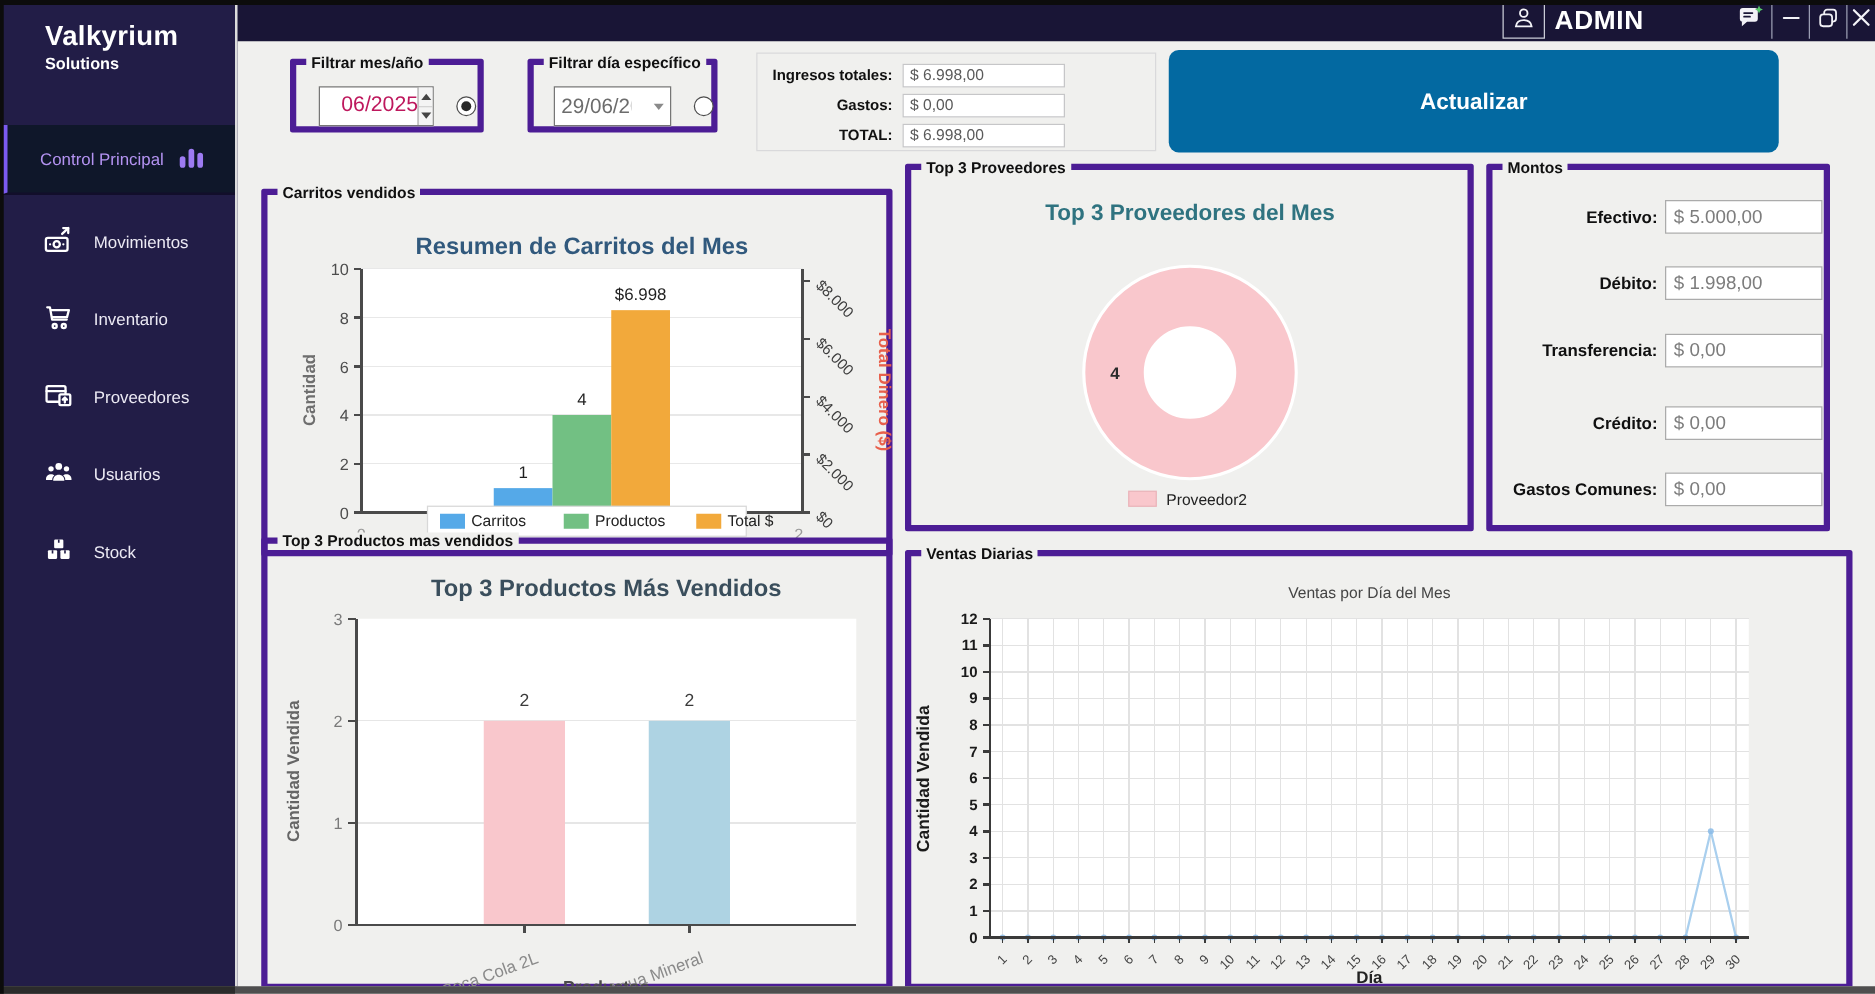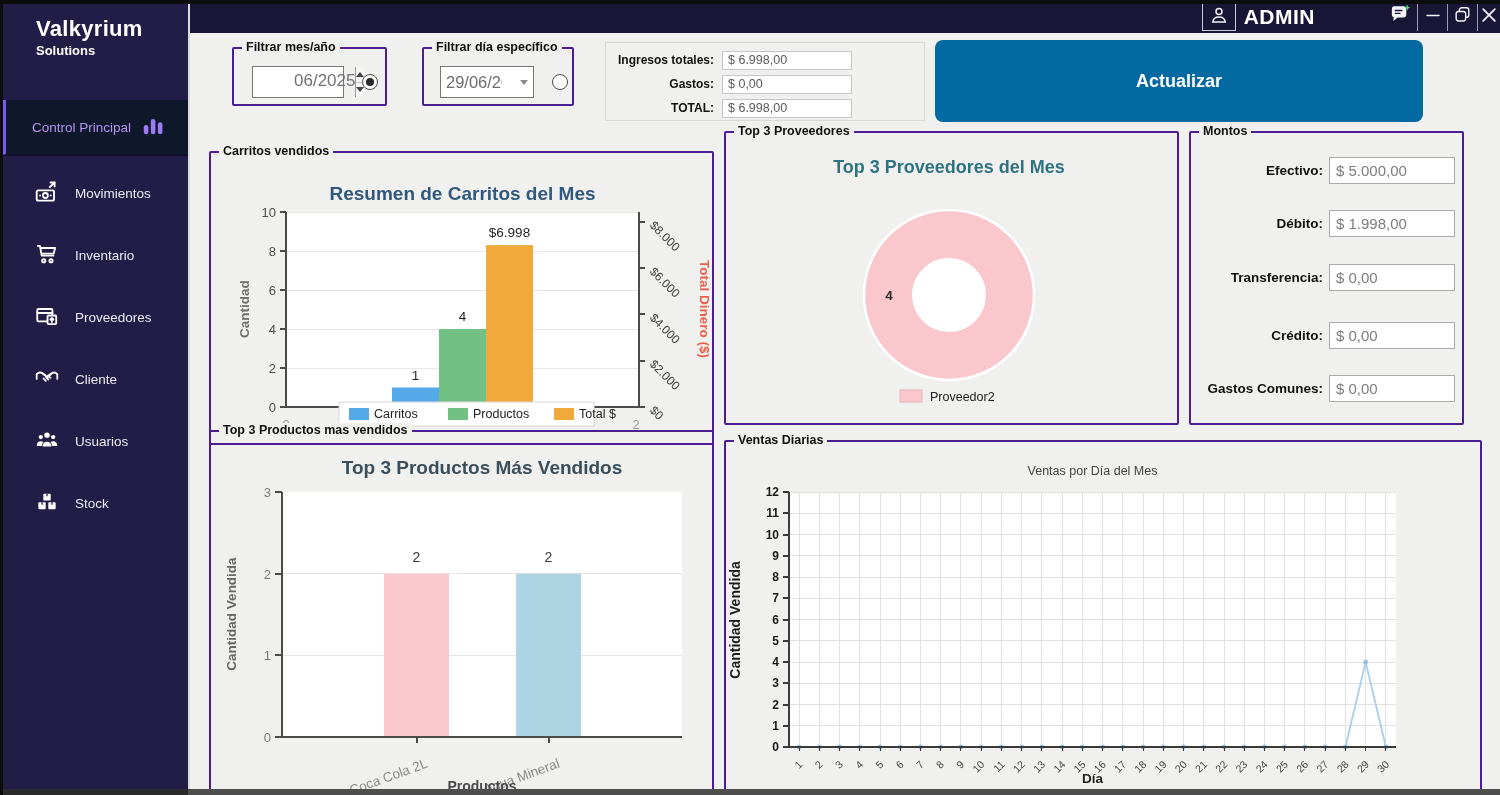--- a/index.html
+++ b/index.html
@@ -28,25 +28,25 @@
   .logo-title{font-size:22px;font-weight:bold;letter-spacing:.3px;}
   .logo-sub{font-size:13px;font-weight:bold;margin-top:1px;}
   .nav-active{position:absolute;top:100px;left:0;right:0;height:56px;background:#0f172a;
               border-left:6px solid #7b5af0;border-bottom:2px solid #120e2b;
               display:flex;align-items:center;justify-content:space-between;padding:0 22px 0 26px;box-sizing:border-box;cursor:pointer;}
   .nav-active .label{color:#b493f2;font-size:13.5px;}
   .nav-list{position:absolute;top:162px;left:0;right:0;}
   .nav-item{height:62px;display:flex;align-items:center;padding-left:34px;gap:15px;color:#eceaf4;font-size:13.5px;cursor:pointer;}
   
   .content{position:absolute;left:190px;top:33px;right:0;bottom:6px;background:#f0f0ee;overflow:hidden;}
-  .groupbox{position:absolute;border:2px solid #4c1d95;border-radius:2px;box-sizing:border-box;text-decoration:underline;}
+  .groupbox{position:absolute;border:5px solid #4c1d95;border-radius:2px;box-sizing:border-box;text-decoration:underline;}
   .gb-title{position:absolute;top:-9px;left:8px;background:#f0f0ee;padding:0 4px;font-size:12.5px;font-weight:bold;color:#101010;white-space:nowrap;}
   
   .numbox{position:absolute;left:18px;top:17px;width:92px;height:32px;background:#fff;border:1px solid #767676;display:flex;box-sizing:border-box;}
-  .numbox .val{flex:1;font-size:17px;color:#737373;padding:4px 0 0 17px;margin-left:24px;}
+  .numbox .val{flex:1;font-size:17px;color:#be185d;padding:4px 0 0 17px;}
   .spinner{width:17px;border-left:1px solid #9a9a9a;display:flex;flex-direction:column;}
   .spin-btn{flex:1;display:flex;align-items:center;justify-content:center;background:#f4f4f4;cursor:pointer;}
   .spin-btn.up{border-bottom:1px solid #c9c9c9;}
   .tri-up{width:0;height:0;border-left:4px solid transparent;border-right:4px solid transparent;border-bottom:5px solid #444;}
   .tri-dn{width:0;height:0;border-left:4px solid transparent;border-right:4px solid transparent;border-top:5px solid #444;}
   .datebox{position:absolute;left:16px;top:17px;width:94px;height:32px;background:#fff;border:1px solid #767676;
            display:flex;align-items:center;box-sizing:border-box;cursor:pointer;gap:18px;}
   .datebox .val{flex:1;font-size:16.5px;color:#6c6c6c;padding-left:5px;white-space:nowrap;overflow:hidden;}
   .chev{width:0;height:0;border-left:4px solid transparent;border-right:4px solid transparent;border-top:5px solid #8a8a8a;margin-right:5px;}
   .radio{position:absolute;width:14px;height:14px;border:1px solid #4d4d4d;border-radius:50%;background:#fff;cursor:pointer;}
@@ -166,32 +166,20 @@
     <div class="nav-item">
       <span>
         <svg viewBox="0 0 24 24" width="26" height="26" fill="none" stroke="#fff" stroke-width="1.7" stroke-linecap="round" stroke-linejoin="round">
           <rect x="3" y="5.5" width="14" height="11.5" rx="1.2"></rect>
             <path d="M3 9.2h14"></path>
           <rect x="12.5" y="11.5" width="8" height="8" rx="1" fill="#221d47"></rect>
           <path d="M16.5 17.6v-3.6M15 15.4l1.5-1.6 1.5 1.6"></path>
         </svg>
       </span>
       <span>Proveedores</span>
-    </div>
-    <div class="nav-item">
-      <span>
-        <svg viewBox="0 0 24 24" width="26" height="26" fill="none" stroke="#fff" stroke-width="1.6" stroke-linecap="round" stroke-linejoin="round">
-          <path d="M2.5 8.5C4 6.8 6.2 6.6 8 7.8l2.8 1.9"></path>
-            <path d="M21.5 8.5C20 6.8 17.8 6.6 16 7.8l-3.8 2.6"></path>
-          <path d="M8 7.8l4.2 3.8L16 8.2"></path>
-            <path d="M8.8 12.6l2.1 2.1M11.2 11.4l2.1 2.1M13.6 10.2l1.6 1.6"></path>
-          <path d="M2.5 8.5v4.4M21.5 8.5v4.4"></path>
-        </svg>
-      </span>
-      <span>Cliente</span>
     </div>
     <div class="nav-item">
       <span>
         <svg viewBox="0 0 24 24" width="26" height="26">
           <g fill="#fff">
             <circle cx="6.3" cy="9.3" r="2"></circle>
               <circle cx="17.7" cy="9.3" r="2"></circle>
               <circle cx="12" cy="7.5" r="2.5"></circle>
             <path d="M2.6 16.6c0-2 1.7-3.4 3.7-3.4 1 0 1.9.3 2.5.9-1 .9-1.6 2-1.6 3.1v.4H2.6z"></path>
             <path d="M21.4 16.6c0-2-1.7-3.4-3.7-3.4-1 0-1.9.3-2.5.9 1 .9 1.6 2 1.6 3.1v.4h4.6z"></path>

